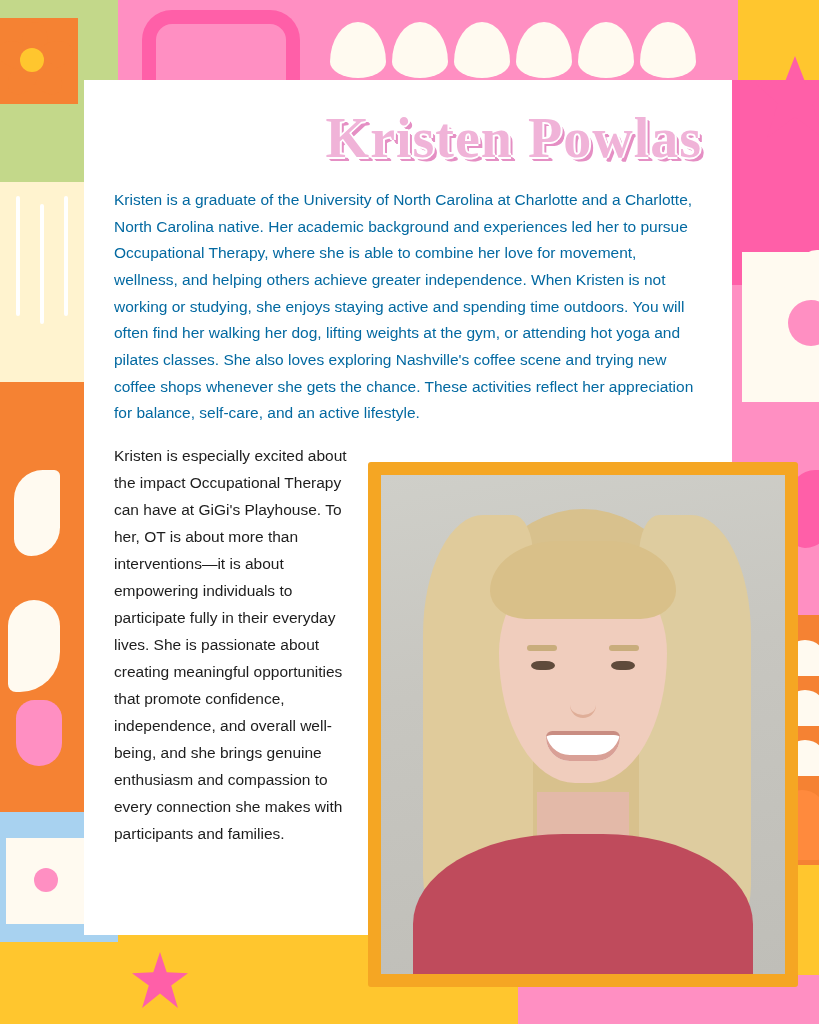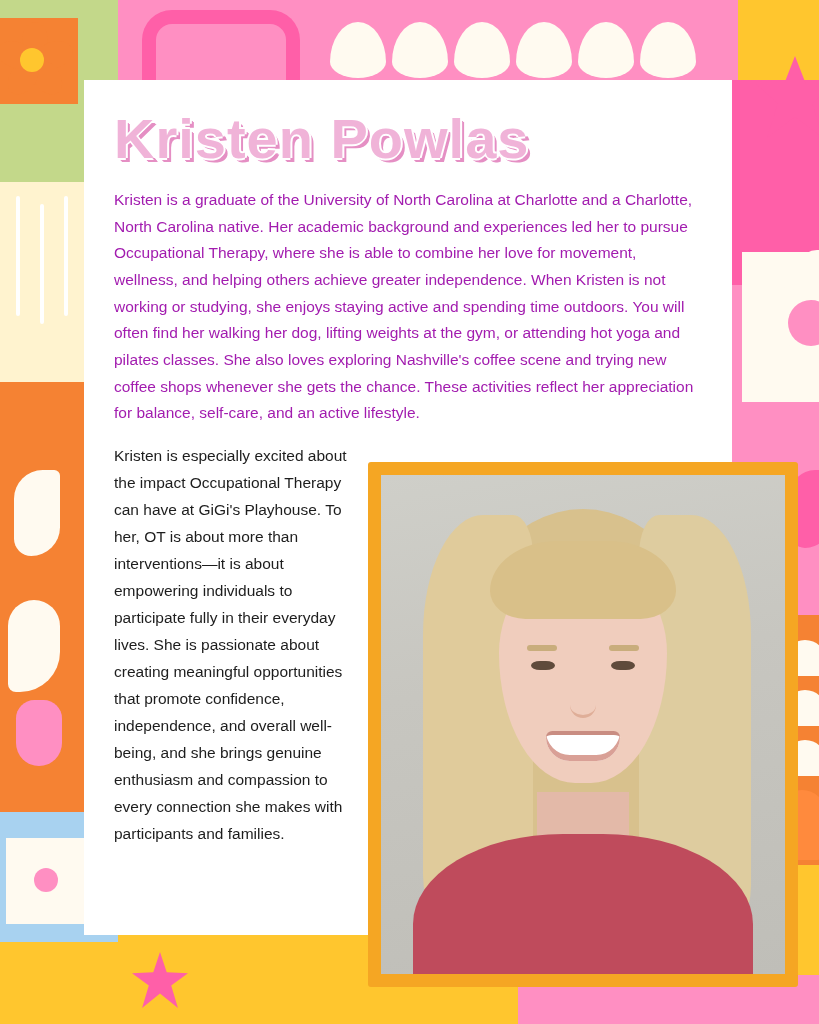--- a/index.html
+++ b/index.html
@@ -30,37 +30,37 @@
     width: 648px;
     height: 855px;
     background: #ffffff;
     box-shadow: 0 0 0 0 rgba(0,0,0,0);
     z-index: 20;
   }
   .card-inner {
     padding: 26px 30px 0 30px;
   }
   .title {
-    font-family: Liberation Sans, sans-serif;
+    font-family: Liberation Serif, serif;
     font-weight: bold;
     font-size: 56px;
     line-height: 1.02;
     color: #f0b3d8;
     letter-spacing: 1px;
-    text-align: left;
+    text-align: right;
     margin: 4px 0 20px 0;
     text-shadow:
        2px 0 0 #ffffff, -2px 0 0 #ffffff, 0 2px 0 #ffffff, 0 -2px 0 #ffffff,
        3px 3px 0 #e58fc4, 4px 4px 0 #e58fc4;
     white-space: nowrap;
   }
   .para {
     font-size: 15.5px;
     line-height: 1.72;
-    color: #a21caf;
+    color: #0369a1;
     margin: 0 0 16px 0;
   }
   .para-1 { width: 100%; }
   .lower {
     display: flex;
     align-items: flex-start;
     gap: 0px;
   }
   .para-2 {
     width: 250px;

